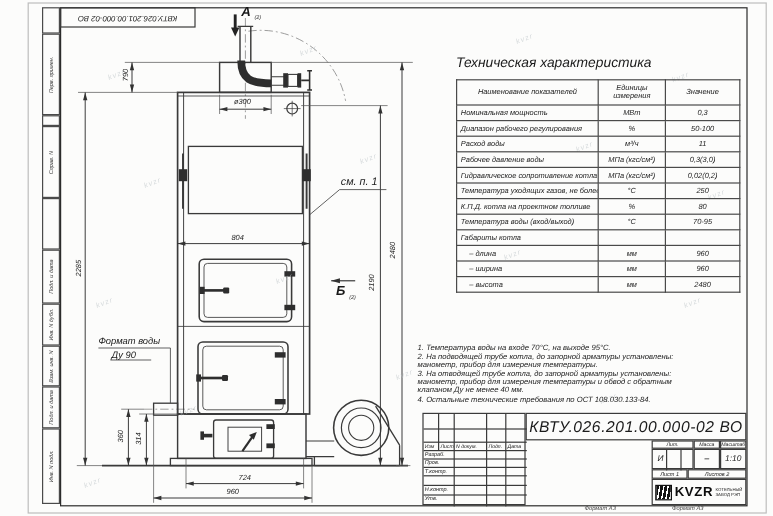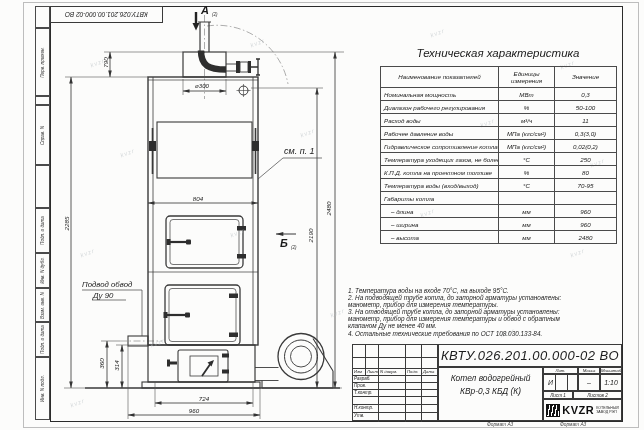--- a/index.html
+++ b/index.html
@@ -205,21 +205,21 @@
   <div class="vcell" style="top:288px;height:34px;">
     <span class="vtext">Взам. инв. N</span>
     </div>
   <div class="vcell" style="top:322px;height:35px;">
     <span class="vtext">Подп. и дата</span>
     </div>
   <div class="vcell" style="top:357px;height:63px;">
     <span class="vtext">Инв. N подл.</span>
     </div>
 
-  <div class="abs it" style="left:380px;top:47px;width:236px;text-align:center;font-size:11.5px;color:#1a1a1a;">Техническая характеристика</div>
+  <div class="abs it" style="left:380px;top:47px;width:236px;text-align:left;font-size:11.5px;color:#1a1a1a;">Техническая характеристика</div>
 
   <table class="spec">
     <colgroup>
         <col style="width:118px">
         <col style="width:56px">
         <col style="width:62px">
       </colgroup>
     <tbody>
         <tr>
       <th>Наименование показателей</th>
@@ -309,21 +309,21 @@
   <div class="dimtext rot" style="left:93px;top:360px;width:16px;">360</div>
   <div class="dimtext rot" style="left:108px;top:362px;width:16px;">314</div>
   <div class="dimtext" style="left:192px;top:395px;width:24px;">724</div>
   <div class="dimtext" style="left:182px;top:407px;width:24px;">960</div>
 
   <span class="abs it" style="left:201px;top:4px;font-size:11px;font-weight:bold;color:#1a1a1a;">А</span>
   <span class="abs it" style="left:212px;top:12px;font-size:4.5px;color:#333;">(2)</span>
   <span class="abs it" style="left:280px;top:237px;font-size:11px;font-weight:bold;color:#1a1a1a;">Б</span>
   <span class="abs it" style="left:291px;top:245px;font-size:4.5px;color:#333;">(2)</span>
   <span class="abs it" style="left:284px;top:146px;font-size:9px;color:#1a1a1a;white-space:nowrap;">см. п. 1</span>
-  <span class="abs it" style="left:82px;top:280px;font-size:7.8px;color:#1a1a1a;white-space:nowrap;">Подвод обвод</span>
+  <span class="abs it" style="left:82px;top:280px;font-size:7.8px;color:#1a1a1a;white-space:nowrap;">Формат воды</span>
   <span class="abs it" style="left:93px;top:291px;font-size:7.8px;color:#1a1a1a;white-space:nowrap;">Ду 90</span>
 
   <div class="cell" style="left:352px;top:344px;width:86px;height:77px;">
     <div class="abs" style="left:12px;top:0;width:1px;height:30px;background:#3a3a3a;"></div>
     <div class="abs" style="left:25px;top:0;width:1px;height:77px;background:#3a3a3a;"></div>
     <div class="abs" style="left:52px;top:0;width:1px;height:77px;background:#3a3a3a;"></div>
     <div class="abs" style="left:68px;top:0;width:1px;height:77px;background:#3a3a3a;"></div>
     <div class="abs" style="left:0;top:12px;width:86px;height:1px;background:#3a3a3a;"></div>
     <div class="abs" style="left:0;top:23px;width:86px;height:1px;background:#3a3a3a;"></div>
     <div class="abs" style="left:0;top:30px;width:86px;height:1px;background:#3a3a3a;"></div>
@@ -344,24 +344,20 @@
     <span class="abs tb-text" style="left:1px;top:45px;font-size:4.6px;">Т.контр.</span>
     <span class="abs tb-text" style="left:1px;top:52px;font-size:4.6px;"></span>
     <span class="abs tb-text" style="left:1px;top:60px;font-size:4.6px;">Н.контр.</span>
     <span class="abs tb-text" style="left:1px;top:68px;font-size:4.6px;">Утв.</span>
   </div>
 
   <div class="cell cc" style="left:438px;top:344px;width:184px;height:23px;border-width:1.3px;">
     <span class="tb-text" style="font-size:13px;letter-spacing:0.5px;white-space:nowrap;">КВТУ.026.201.00.000-02  ВО</span>
   </div>
 
-  <div class="cell" style="left:438px;top:367px;width:105px;height:54px;">
-    <div class="tb-text" style="text-align:center;font-size:8.4px;margin-top:5px;">Котел водогрейный</div>
-    <div class="tb-text" style="text-align:center;font-size:8.4px;margin-top:3px;">КВр-0,3  КБД  (К)</div>
-  </div>
 
   <div class="cell cc" style="left:543px;top:367px;width:35px;height:7px;">
     <span class="tb-text" style="font-size:4.3px;">Лит.</span>
     </div>
   <div class="cell cc" style="left:578px;top:367px;width:22px;height:7px;">
     <span class="tb-text" style="font-size:4.3px;">Масса</span>
     </div>
   <div class="cell cc" style="left:600px;top:367px;width:22px;height:7px;">
     <span class="tb-text" style="font-size:4.3px;">Масштаб</span>
     </div>

